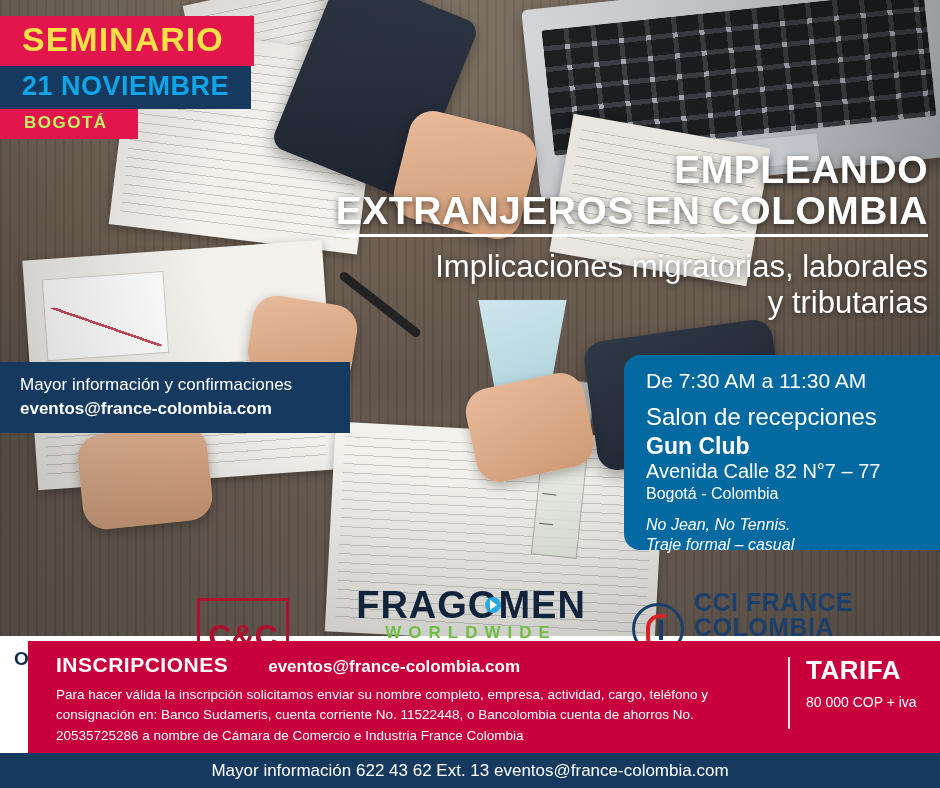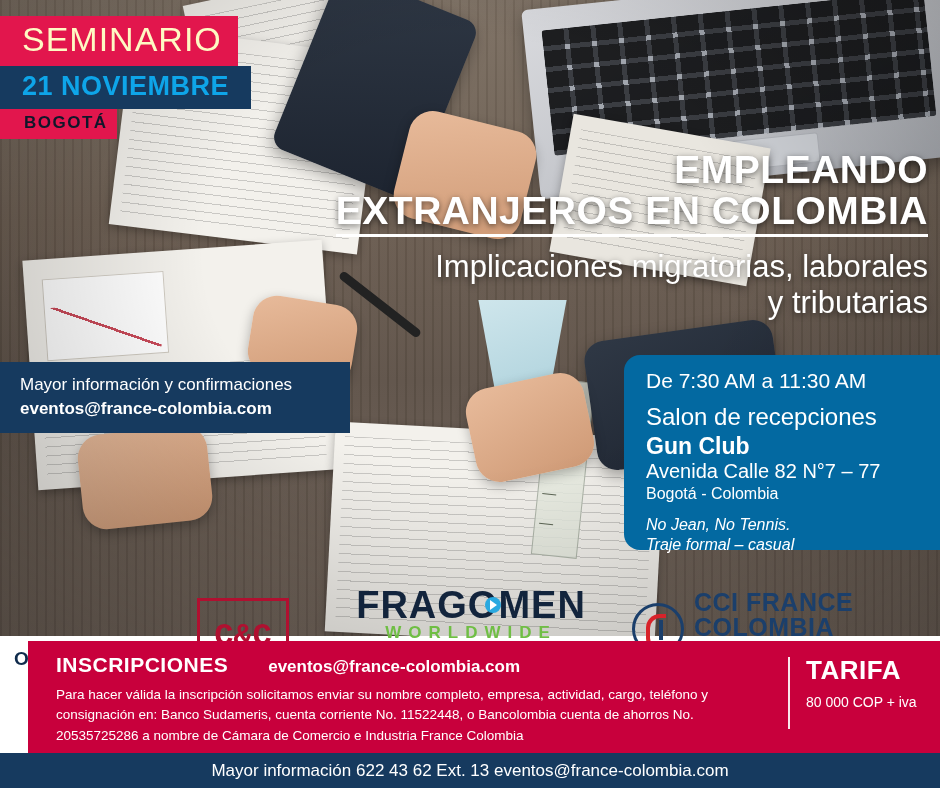--- a/index.html
+++ b/index.html
@@ -112,33 +112,33 @@
   }
   .photo-shade{
     position:absolute;inset:0;
     background:radial-gradient(ellipse at 50% 40%, rgba(0,0,0,0) 40%, rgba(0,0,0,.28) 100%);
   }
 
   
   .badge{position:absolute;left:0;top:16px;}
   .badge-row{display:flex;}
   .badge-seminario{
-    background:#e2164d;color:#fef9c3;
-    font-weight:normal;font-size:34px;letter-spacing:1px;
-    padding:6px 16px 8px 22px;line-height:1.05;
+    background:#e2164d;color:#fde047;
+    font-weight:bold;font-size:34px;letter-spacing:1px;
+    padding:6px 30px 8px 22px;line-height:1.05;
   }
   .badge-fecha{
     background:#163a5f;color:#0ea5e9;
     font-weight:bold;font-size:27px;letter-spacing:.5px;
     padding:6px 22px 8px 22px;line-height:1.1;
   }
   .badge-ciudad{
-    background:#e2164d;color:#0f172a;
+    background:#e2164d;color:#bef264;
     font-weight:bold;font-size:17px;letter-spacing:1.5px;
-    padding:5px 9px 6px 24px;line-height:1.1;
+    padding:5px 30px 6px 24px;line-height:1.1;
   }
   .badge-row-2{display:flex;}
   .badge-row-3{display:flex;}
 
   
   .titleblock{
     position:absolute;right:12px;top:150px;width:640px;text-align:right;color:#ffffff;
     text-shadow:0 2px 6px rgba(0,0,0,.55);
   }
   .t-line1{
@@ -180,21 +180,21 @@
   .organizers{
     position:absolute;left:0;top:636px;width:940px;height:62px;background:#ffffff;
   }
   .org-title{
     position:absolute;left:14px;top:12px;font-size:19px;font-weight:bold;color:#0f2b4c;
   }
   .logo-cyc{position:absolute;left:178px;top:-48px;width:130px;text-align:center;}
   .cyc-box{
     width:86px;height:70px;margin:10px auto;border:3px solid #b01030;
     display:flex;align-items:center;justify-content:center;
-    color:#b01030;font-family:Liberation Mono, monospace;font-size:32px;font-weight:bold;
+    color:#b01030;font-family:Liberation Sans, sans-serif;font-size:32px;font-weight:bold;
   }
   .cyc-n1{margin-top:6px;font-family:"Liberation Serif",serif;font-size:15px;font-weight:bold;letter-spacing:1px;color:#1b1b1b;}
   .cyc-n2{font-size:11px;font-weight:bold;letter-spacing:2px;color:#1b1b1b;}
   .logo-frag{position:absolute;left:340px;top:-52px;width:262px;text-align:center;}
   .frag-main{
     font-size:38px;font-weight:bold;letter-spacing:1px;color:#12243c;
     position:relative;display:inline-block;
   }
   .frag-dot{
     position:absolute;left:129px;top:13px;width:16px;height:16px;border-radius:50%;

